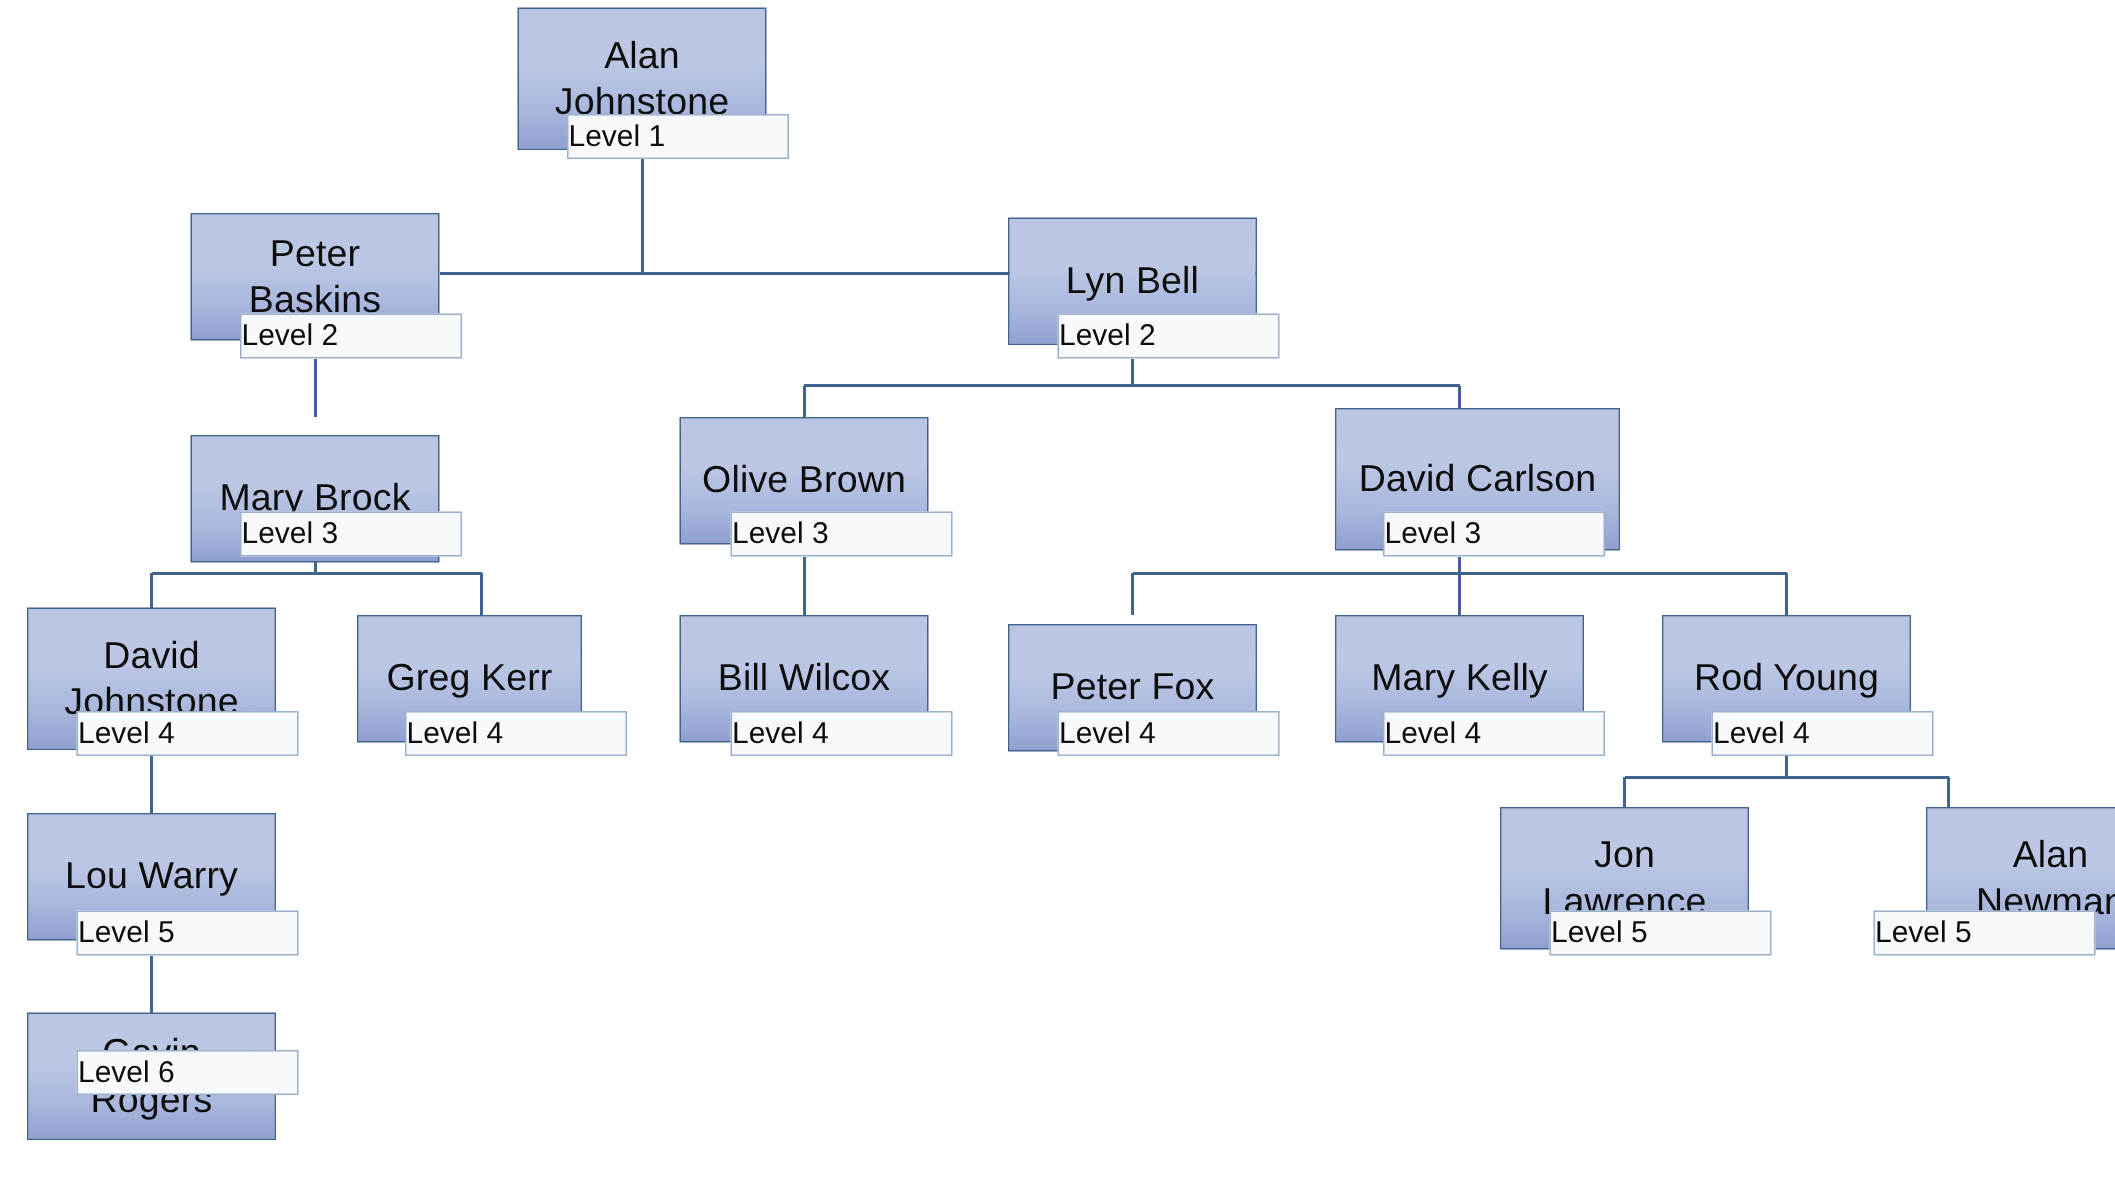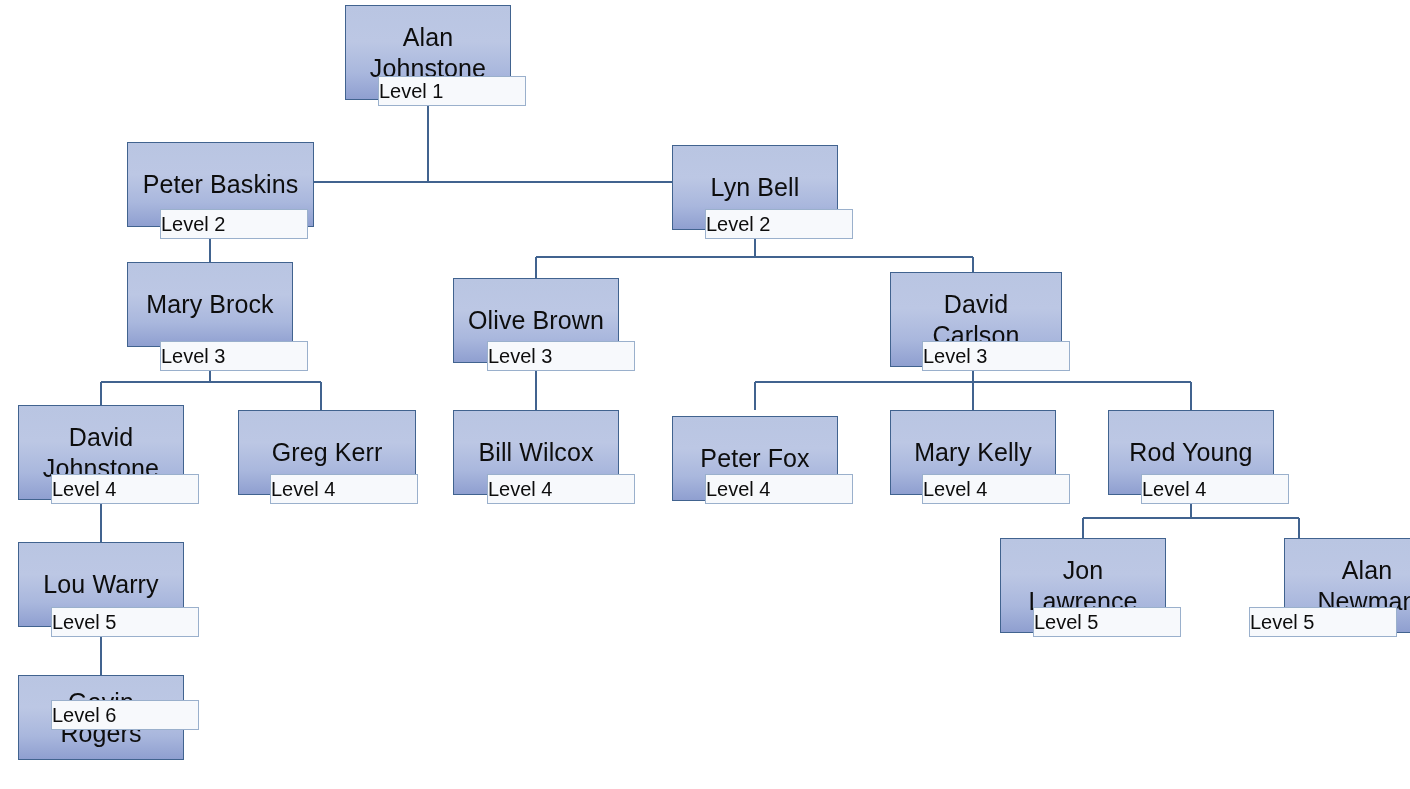--- a/index.html
+++ b/index.html
@@ -97,57 +97,57 @@
       <path d="M 1299 518 L 1299 538" stroke="#41638f" stroke-width="2" fill="none" shape-rendering="crispEdges"></path>
     </svg>
 
   <div id="node-layer">
       <div class="node" style="left: 345px; top: 5px; width: 166px; height: 95px;">
         <div class="node-box">
           <span class="node-name">Alan Johnstone</span>
         </div>
       </div>
       <div class="level-tag" style="left: 378px; top: 76px; width: 148px;">Level 1</div>
-      <div class="node" style="left: 127px; top: 142px; width: 187px; height: 85px;">
+      <div class="node" style="left: 127px; top: 142px; width: 166px; height: 85px;">
         <div class="node-box">
           <span class="node-name">Peter Baskins</span>
         </div>
       </div>
       <div class="level-tag" style="left: 160px; top: 209px; width: 148px;">Level 2</div>
       <div class="node" style="left: 672px; top: 145px; width: 166px; height: 85px;">
         <div class="node-box">
           <span class="node-name">Lyn Bell</span>
         </div>
       </div>
       <div class="level-tag" style="left: 705px; top: 209px; width: 148px;">Level 2</div>
-      <div class="node" style="left: 127px; top: 262px; width: 166px; height: 85px;">
+      <div class="node" style="left: 127px; top: 290px; width: 166px; height: 85px;">
         <div class="node-box">
           <span class="node-name">Mary Brock</span>
         </div>
       </div>
       <div class="level-tag" style="left: 160px; top: 341px; width: 148px;">Level 3</div>
       <div class="node" style="left: 453px; top: 278px; width: 166px; height: 85px;">
         <div class="node-box">
           <span class="node-name">Olive Brown</span>
         </div>
       </div>
       <div class="level-tag" style="left: 487px; top: 341px; width: 148px;">Level 3</div>
-      <div class="node" style="left: 890px; top: 272px; width: 172px; height: 95px;">
+      <div class="node" style="left: 890px; top: 272px; width: 190px; height: 95px;">
         <div class="node-box">
           <span class="node-name">David Carlson</span>
         </div>
       </div>
       <div class="level-tag" style="left: 922px; top: 341px; width: 148px;">Level 3</div>
       <div class="node" style="left: 18px; top: 405px; width: 166px; height: 95px;">
         <div class="node-box">
           <span class="node-name">David Johnstone</span>
         </div>
       </div>
       <div class="level-tag" style="left: 51px; top: 474px; width: 148px;">Level 4</div>
-      <div class="node" style="left: 238px; top: 410px; width: 178px; height: 85px;">
+      <div class="node" style="left: 238px; top: 410px; width: 150px; height: 85px;">
         <div class="node-box">
           <span class="node-name">Greg Kerr</span>
         </div>
       </div>
       <div class="level-tag" style="left: 270px; top: 474px; width: 148px;">Level 4</div>
       <div class="node" style="left: 453px; top: 410px; width: 166px; height: 85px;">
         <div class="node-box">
           <span class="node-name">Bill Wilcox</span>
         </div>
       </div>

